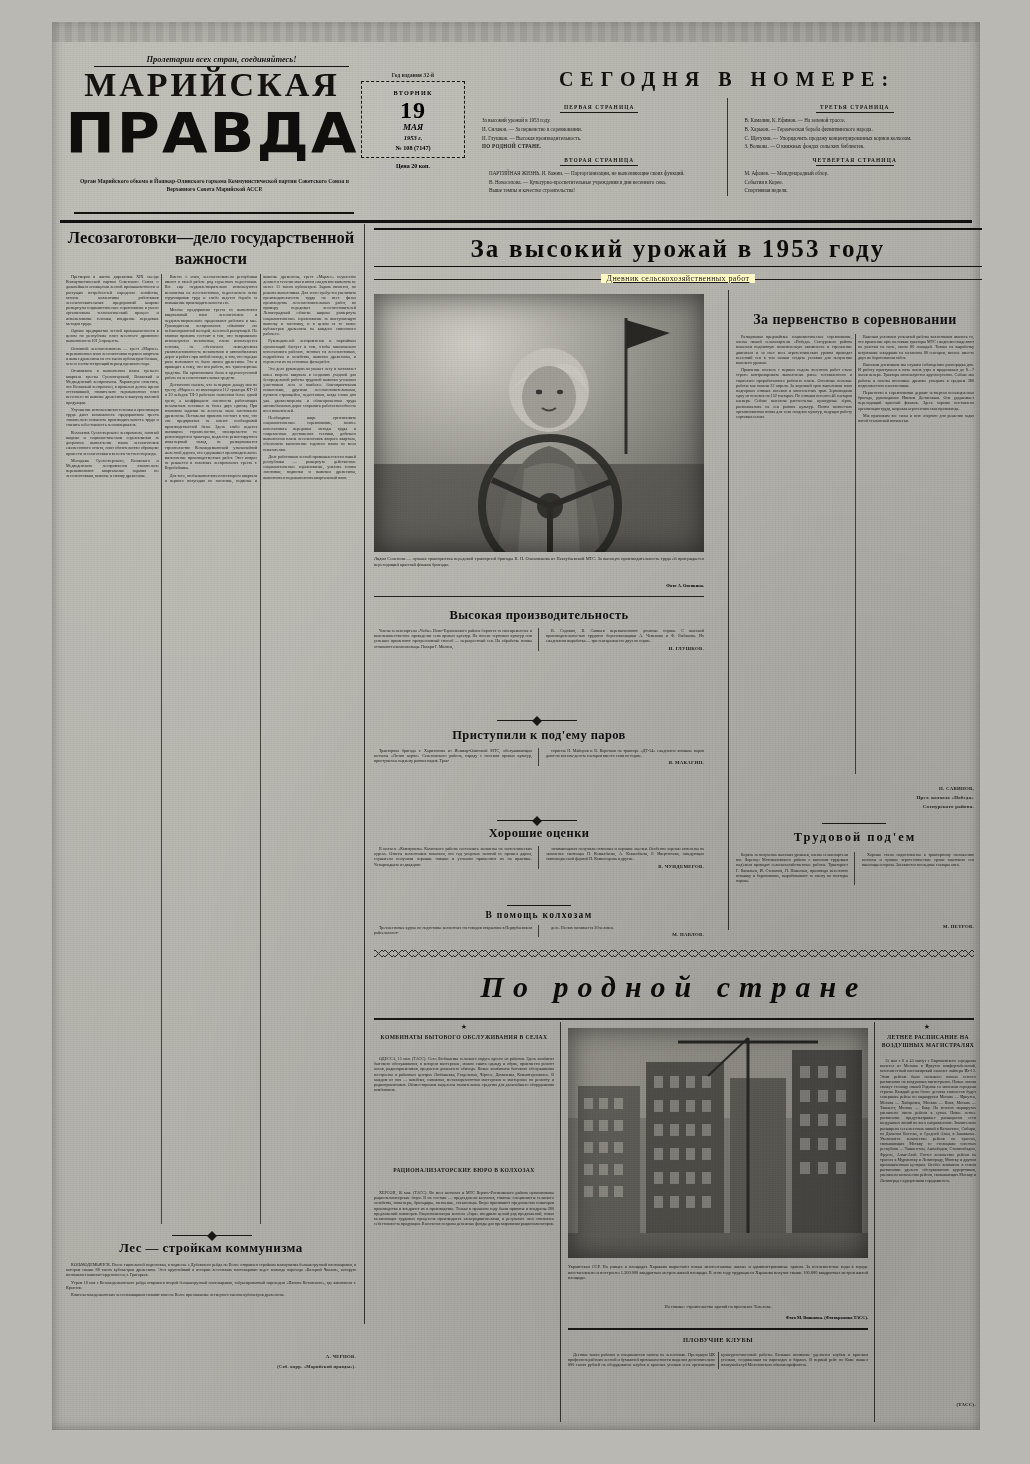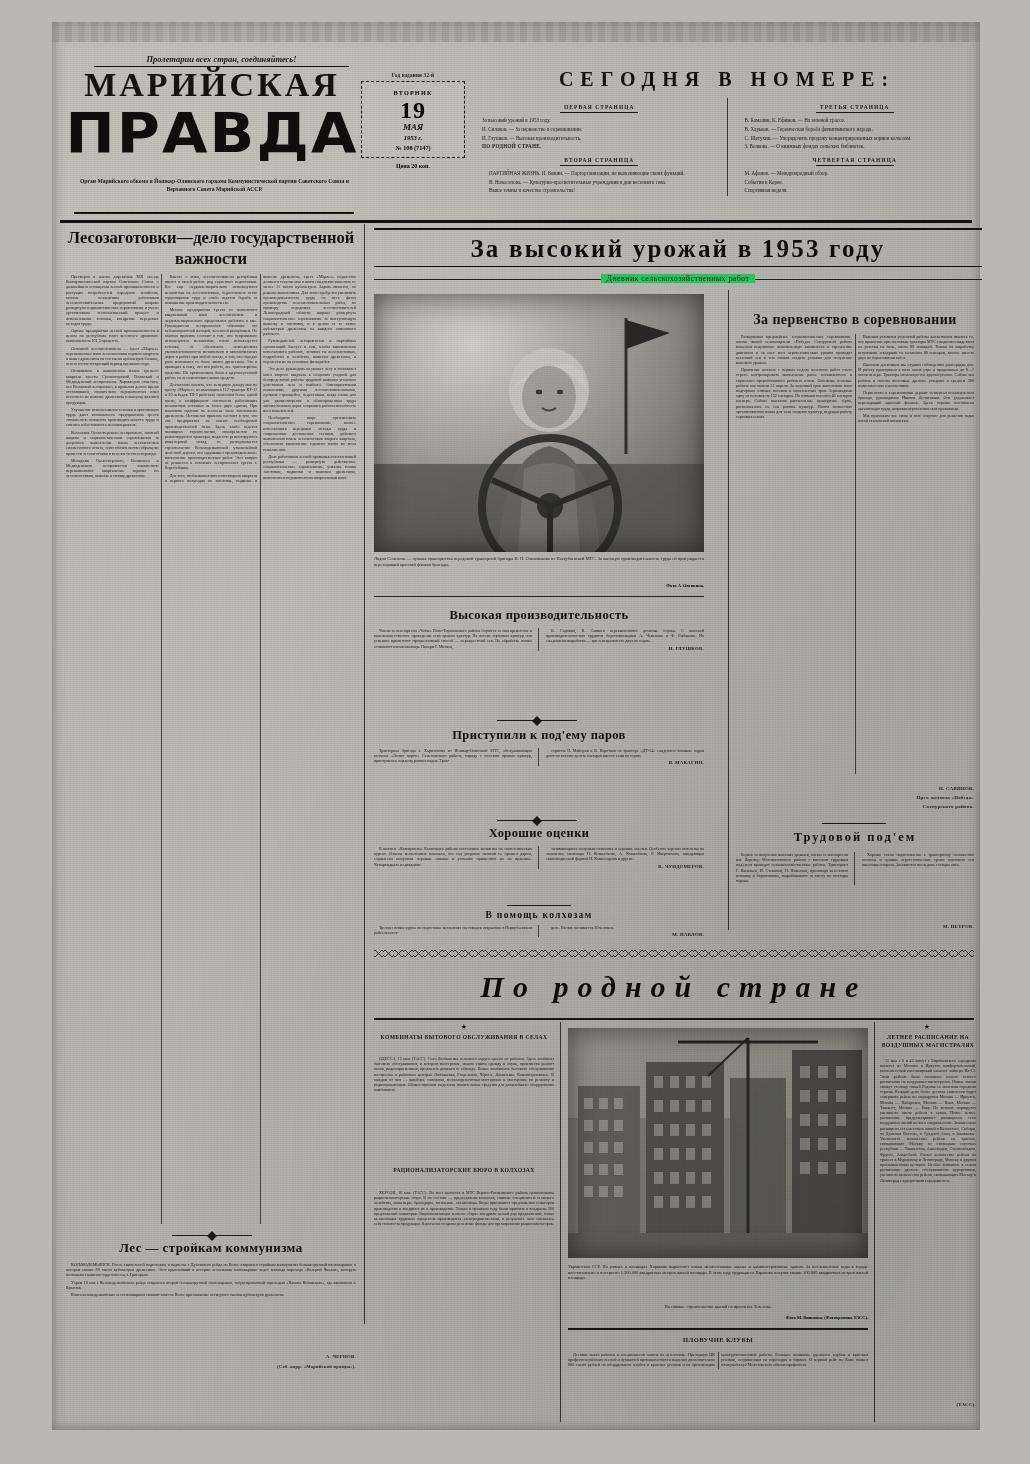--- a/index.html
+++ b/index.html
@@ -110,21 +110,21 @@
     border-top:2.5px solid #141210;border-bottom:1px solid #141210;
   }
   .mainhead .t{
     text-align:center;font-size:25px;font-weight:bold;letter-spacing:2.2px;
     color:#100e0c;padding:5px 0 3px;
   }
   .mainhead-sub{
     position:absolute;left:322px;top:252px;width:608px;text-align:center;
     font-size:8px;color:#1d1a17;letter-spacing:.4px;
   }
-  .mainhead-sub span{background:#22c55e;padding:0 6px;position:relative;z-index:2;}
+  .mainhead-sub span{background:#fef9c3;padding:0 6px;position:relative;z-index:2;text-decoration:underline;}
   .mainhead-sub:before{
     content:"";position:absolute;left:0;top:50%;width:100%;height:1.6px;background:#1d1a17;z-index:1;
   }
 
   .sec-h{
     text-align:center;font-weight:bold;color:#141210;
     font-family:"Liberation Serif",serif;
   }
   .h-med{font-size:12.5px;letter-spacing:.4px;}
   .h-sm{font-size:8.5px;letter-spacing:1.3px;}

